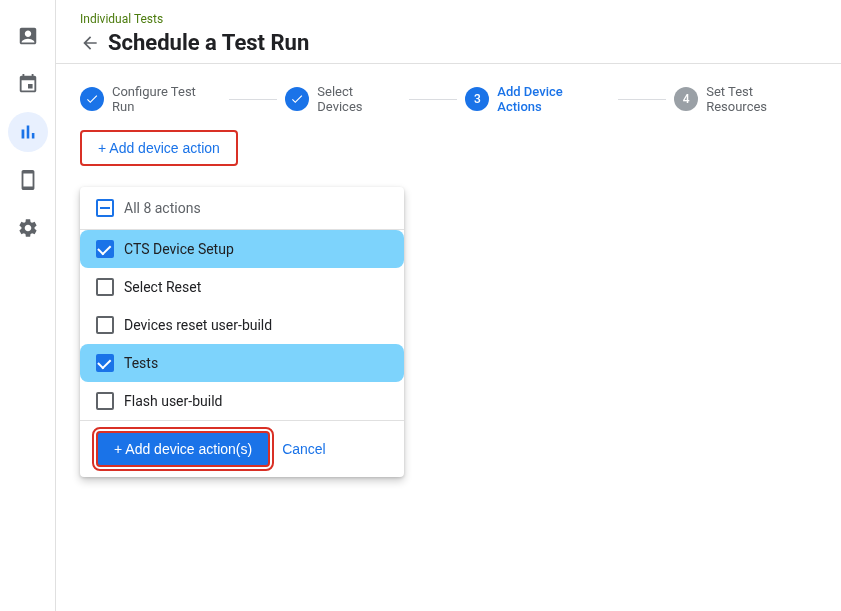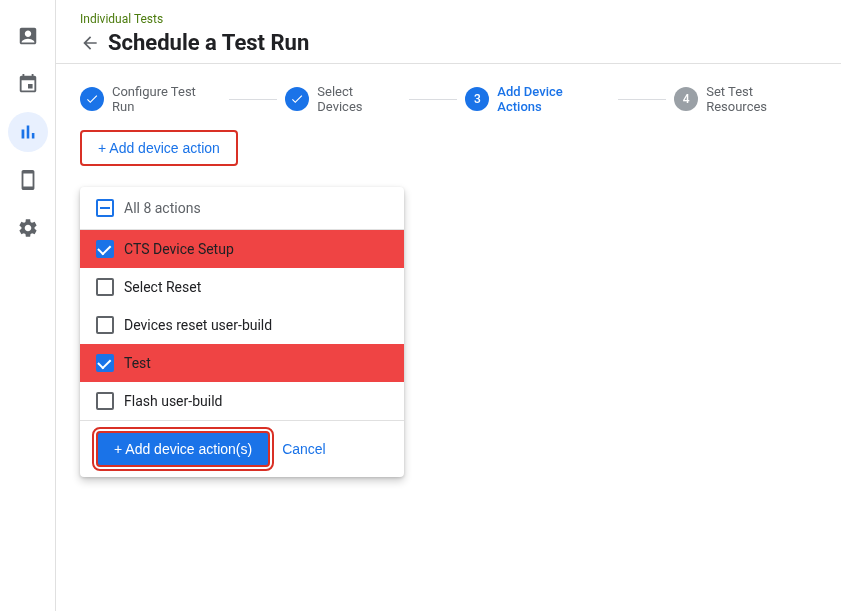--- a/index.html
+++ b/index.html
@@ -179,21 +179,22 @@
     .dropdown-item {
       padding: 10px 16px;
       display: flex;
       align-items: center;
       gap: 10px;
       font-size: 14px;
       color: #202124;
       cursor: pointer;
     }
     .dropdown-item.selected {
-      background: #ef4444;
+      background: #7dd3fc;
+      border-radius: 8px;
     }
 
     
     .dropdown-list {
       max-height: 270px;
       overflow-y: auto;
       position: relative;
     }
     .dropdown-list::-webkit-scrollbar {
       width: 8px;
@@ -379,21 +380,21 @@
           <span>Select Reset</span>
         </div>
 
         <div class="dropdown-item">
           <div class="checkbox"></div>
           <span>Devices reset user-build</span>
         </div>
 
         <div class="dropdown-item selected">
           <div class="checkbox checked"></div>
-          <span>Test</span>
+          <span>Tests</span>
         </div>
 
         <div class="dropdown-item">
           <div class="checkbox"></div>
           <span>Flash user-build</span>
         </div>
 
       </div>
 
       <div class="dropdown-footer">

